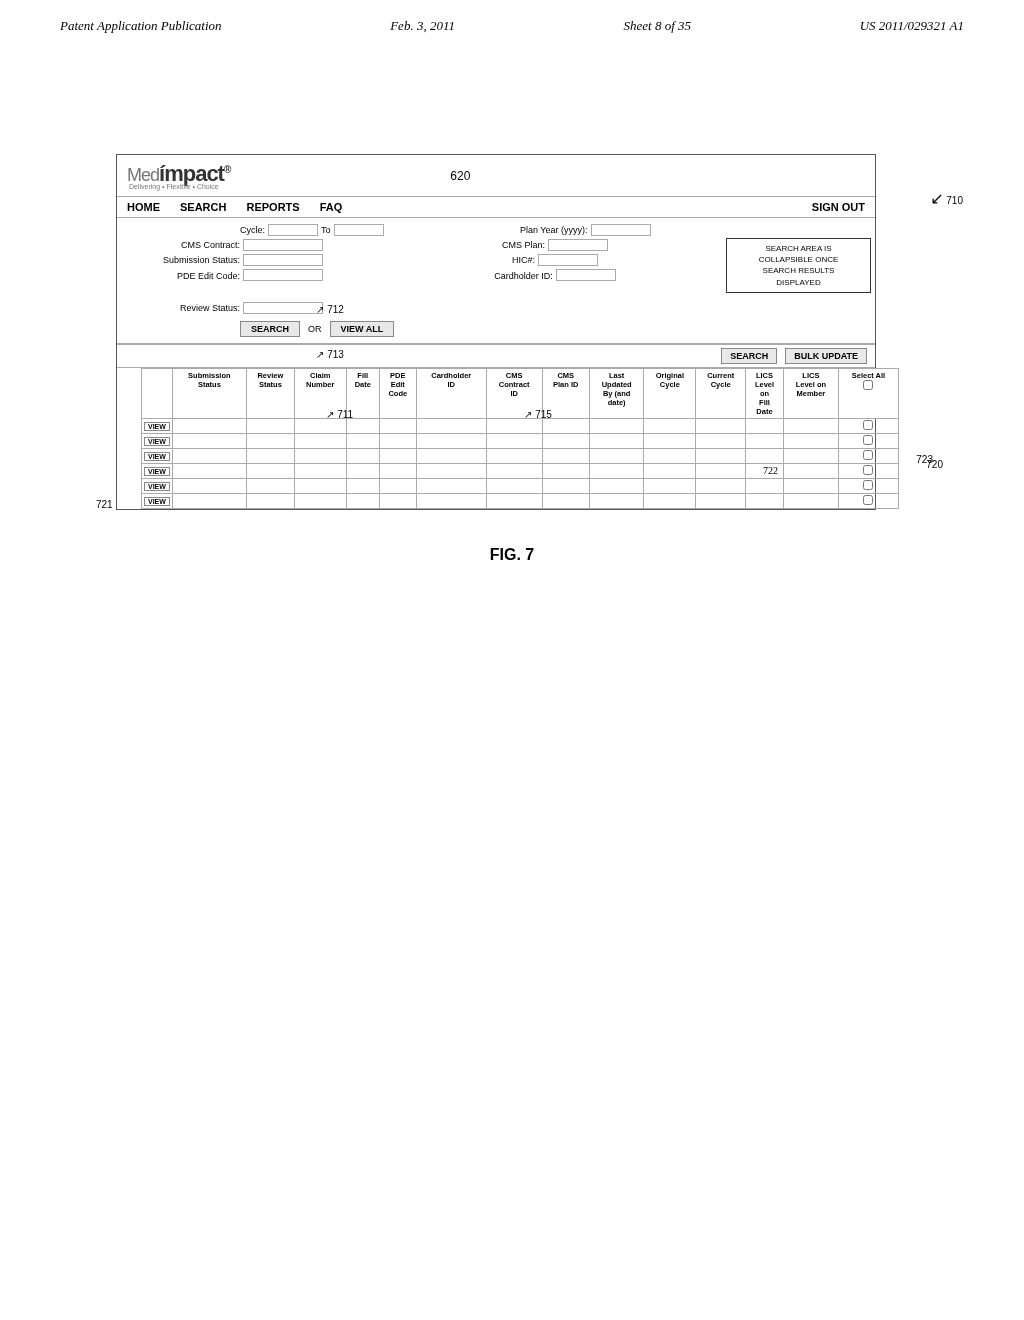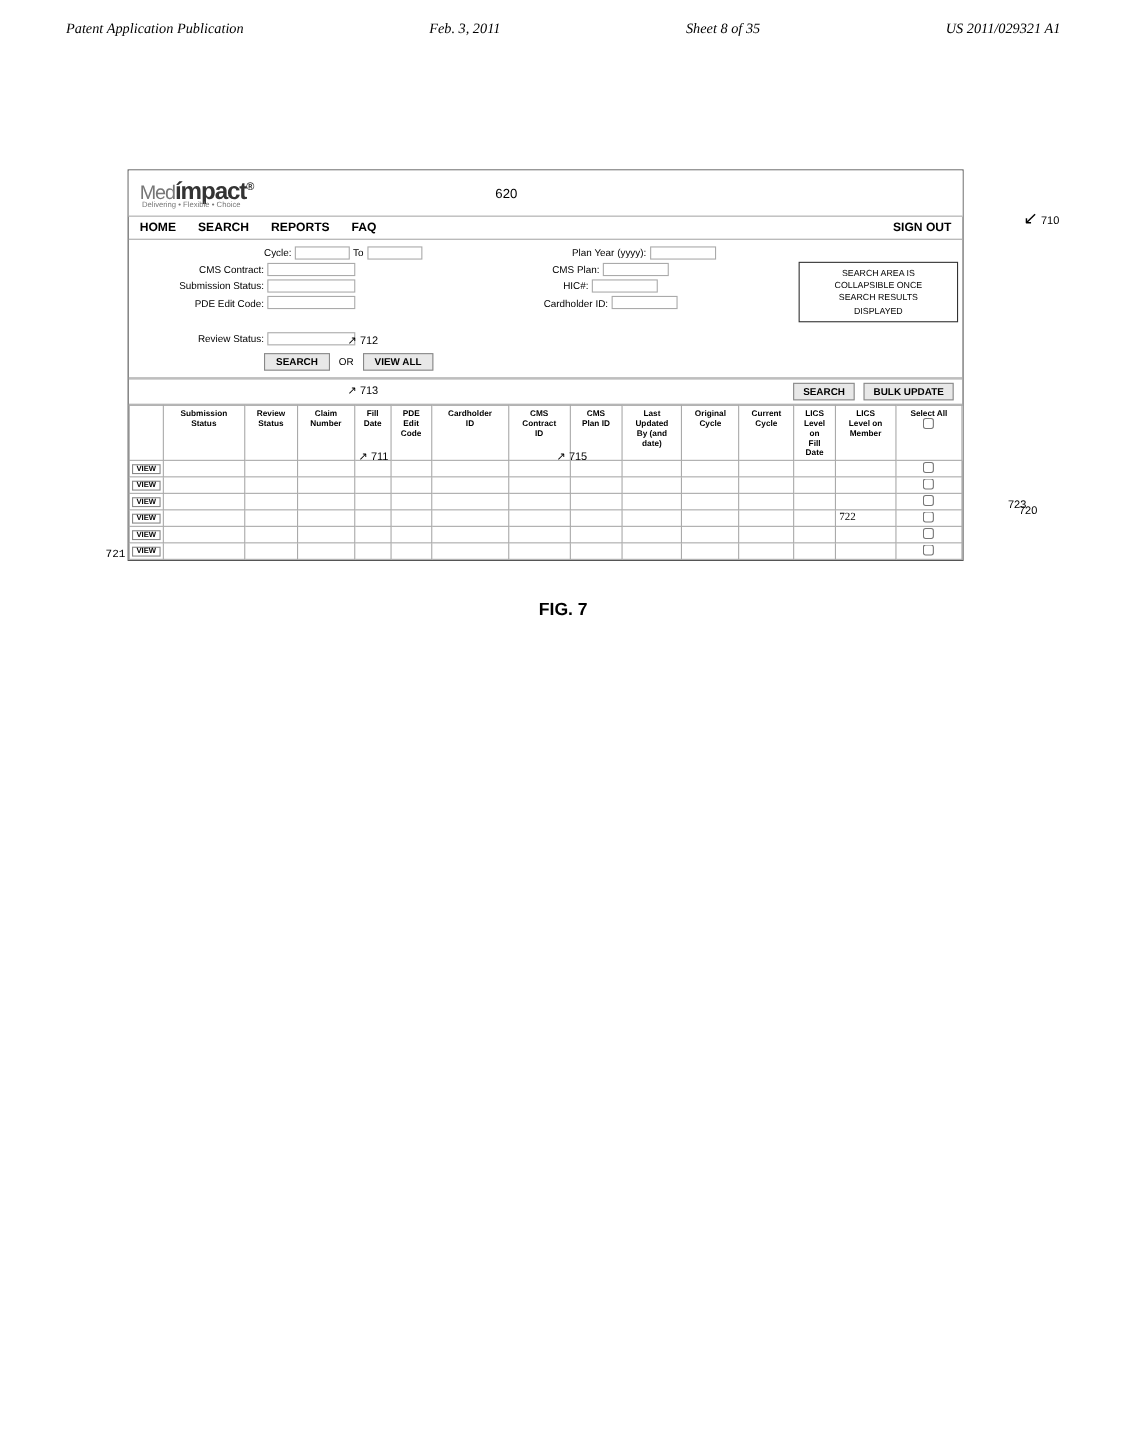--- a/index.html
+++ b/index.html
@@ -95,20 +95,21 @@
       padding: 2px 8px;
       cursor: pointer;
       font-weight: bold;
     }
 
     
     .results-table {
       width: 100%;
       border-collapse: collapse;
       font-size: 8px;
+      margin-left: 24px;
     }
     .results-table th {
       border: 1px solid #aaa;
       padding: 2px 2px;
       text-align: center;
       font-weight: bold;
       vertical-align: top;
       font-size: 7.5px;
       line-height: 1.2;
       background: #fff;
@@ -399,29 +400,29 @@
     </div>
 
     <div style="position:absolute;left:200px;top:150px;font-size:10px;font-family:Arial;">
       ↗ <span>712</span>
     </div>
 
     <div style="position:absolute;left:200px;top:195px;font-size:10px;font-family:Arial;">
       ↗ <span>713</span>
     </div>
 
-    <div style="position:absolute;left:390px;top:255px;font-size:10px;font-family:Arial;text-align:right;">
+    <div style="position:absolute;left:408px;top:255px;font-size:10px;font-family:Arial;text-align:right;">
       ↗ <span>715</span>
     </div>
 
     <div style="position:absolute;right:-35px;top:305px;font-size:10px;font-family:Arial;">
       <span>720</span>
     </div>
 
-    <div style="position:absolute;left:-20px;top:345px;font-size:10px;font-family:Liberation Mono, monospace;">
+    <div style="position:absolute;left:-20px;top:345px;font-size:10px;font-family:Liberation Sans, sans-serif;">
       <span>721</span>
     </div>
 
     <div style="position:absolute;right:130px;top:311px;font-size:10px;font-family:Liberation Serif, serif;">
       <span>722</span>
     </div>
 
     <div style="position:absolute;right:-25px;top:300px;font-size:10px;font-family:Arial;">
       <span>723</span>
     </div>

